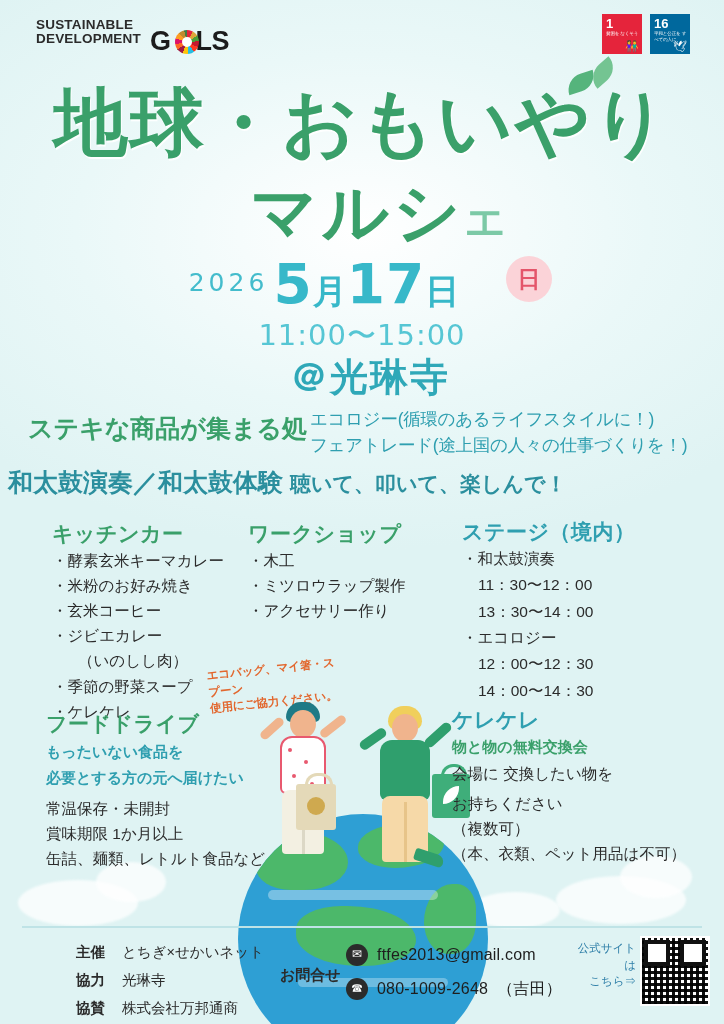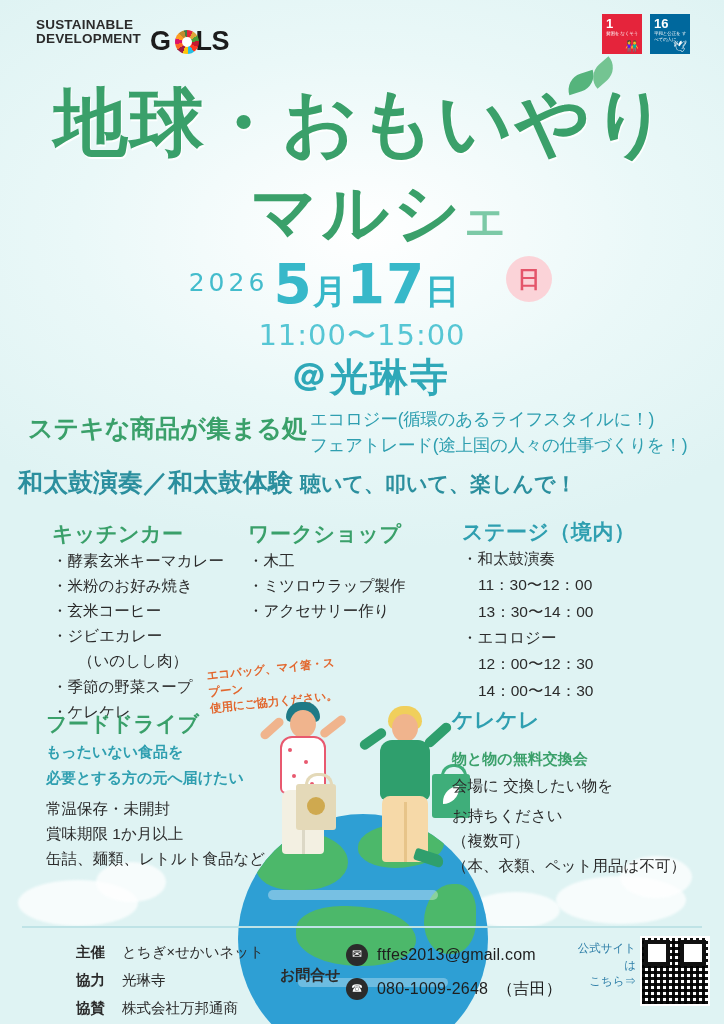--- a/index.html
+++ b/index.html
@@ -238,21 +238,21 @@
     position: absolute;
     left: 310px;
     top: 406px;
     font-size: 17.5px;
     color: #2f9fb0;
     line-height: 1.5;
     letter-spacing: -.3px;
   }
   .drum-line {
     position: absolute;
-    left: 18px;
+    left: 8px;
     top: 466px;
     font-size: 25px;
     font-weight: bold;
     color: #2b8f9e;
     letter-spacing: 0px;
   }
   .drum-line .tail {
     font-size: 21px;
     font-weight: bold;
     color: #2b8f9e;
@@ -315,21 +315,21 @@
   .col-kerekere {
     position: absolute;
     left: 452px;
     top: 706px;
     width: 260px;
   }
   .kk-sub {
     font-size: 15px;
     color: #3aa06a;
     font-weight: bold;
-    margin-top: 16px;
+    margin-top: 4px;
   }
   .kk-list {
     font-size: 15.5px;
     color: #2b2b2b;
     line-height: 1.62;
     margin-top: 4px;
   }
 
   .eco-note {
     position: absolute;

